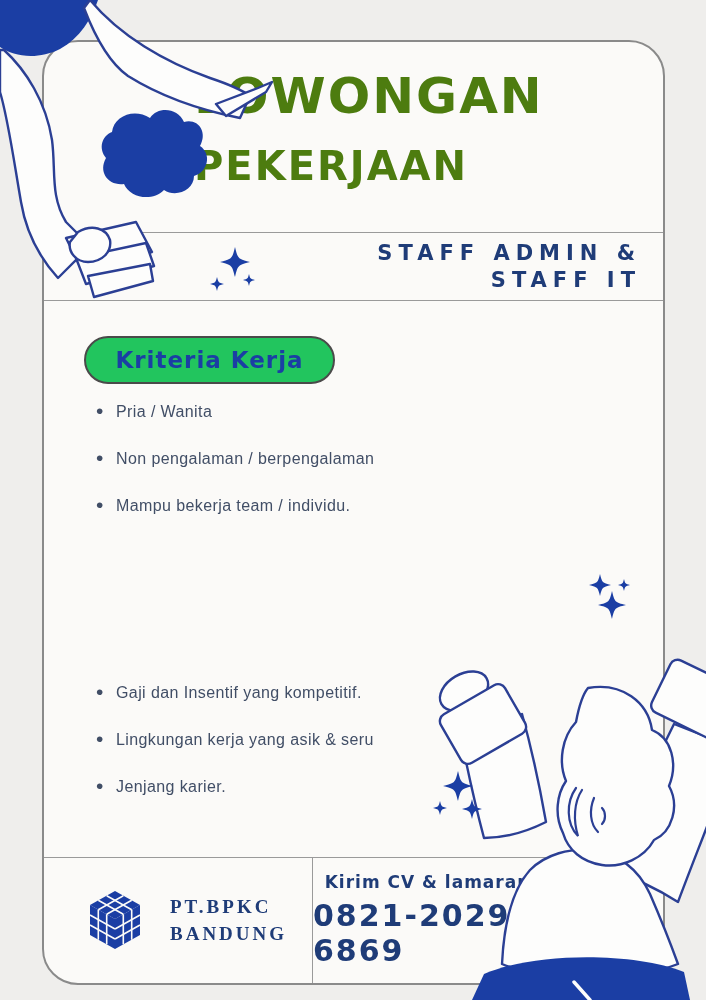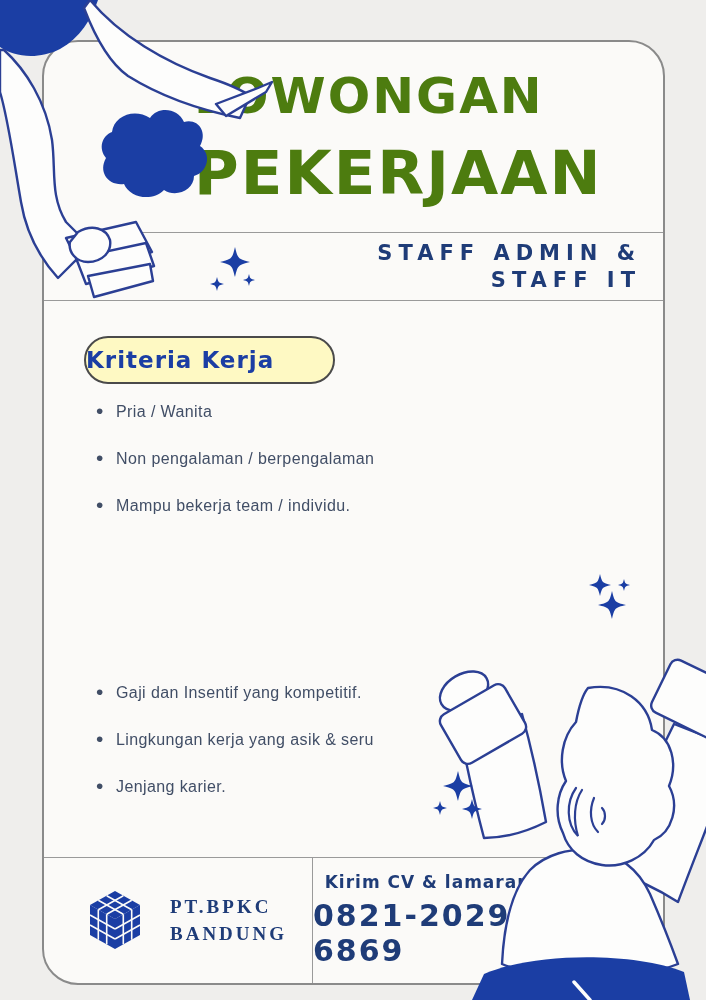--- a/index.html
+++ b/index.html
@@ -16,31 +16,31 @@
   .divider{position:absolute;left:0;width:100%;height:0;border-top:1.5px solid #9a9a9a;}
   .divider.d1{top:190px;}
   .divider.d2{top:258px;}
   .divider.d3{top:815px;}
   
   .title-block{
     position:absolute;left:150px;right:2px;top:26px;text-align:left;
     color:#4d7c0f;font-family:"DejaVu Sans",sans-serif;font-weight:800;
   }
   .title-line1{font-size:50px;line-height:56px;letter-spacing:2px;}
-  .title-line2{font-size:61px;line-height:66px;letter-spacing:2px;margin-top:16px;}
+  .title-line2{font-size:40px;line-height:66px;letter-spacing:2px;margin-top:9px;}
   .subtitle-block{
     position:absolute;left:0;right:22px;top:198px;text-align:right;
     color:#1f3c78;font-family:"DejaVu Sans",sans-serif;font-weight:700;
     font-size:21px;line-height:27px;letter-spacing:6px;padding-left:24px;
   }
   
   .pill{
     position:absolute;left:40px;width:251px;height:48px;
-    background:#fef9c3;border:2px solid #4a4a4a;border-radius:24px;
-    display:flex;align-items:center;justify-content:flex-start;box-sizing:border-box;
+    background:#22c55e;border:2px solid #4a4a4a;border-radius:24px;
+    display:flex;align-items:center;justify-content:center;box-sizing:border-box;
     color:#1b3ea4;font-family:"DejaVu Sans",sans-serif;font-weight:700;
     font-size:23px;letter-spacing:1px;
   }
   .pill.p1{top:294px;}
   .pill.p2{top:577px;}
   
   ul.bullets{position:absolute;left:52px;margin:0;padding:0;list-style:none;}
   ul.bullets.b1{top:360px;}
   ul.bullets.b2{top:641px;}
   ul.bullets li{

